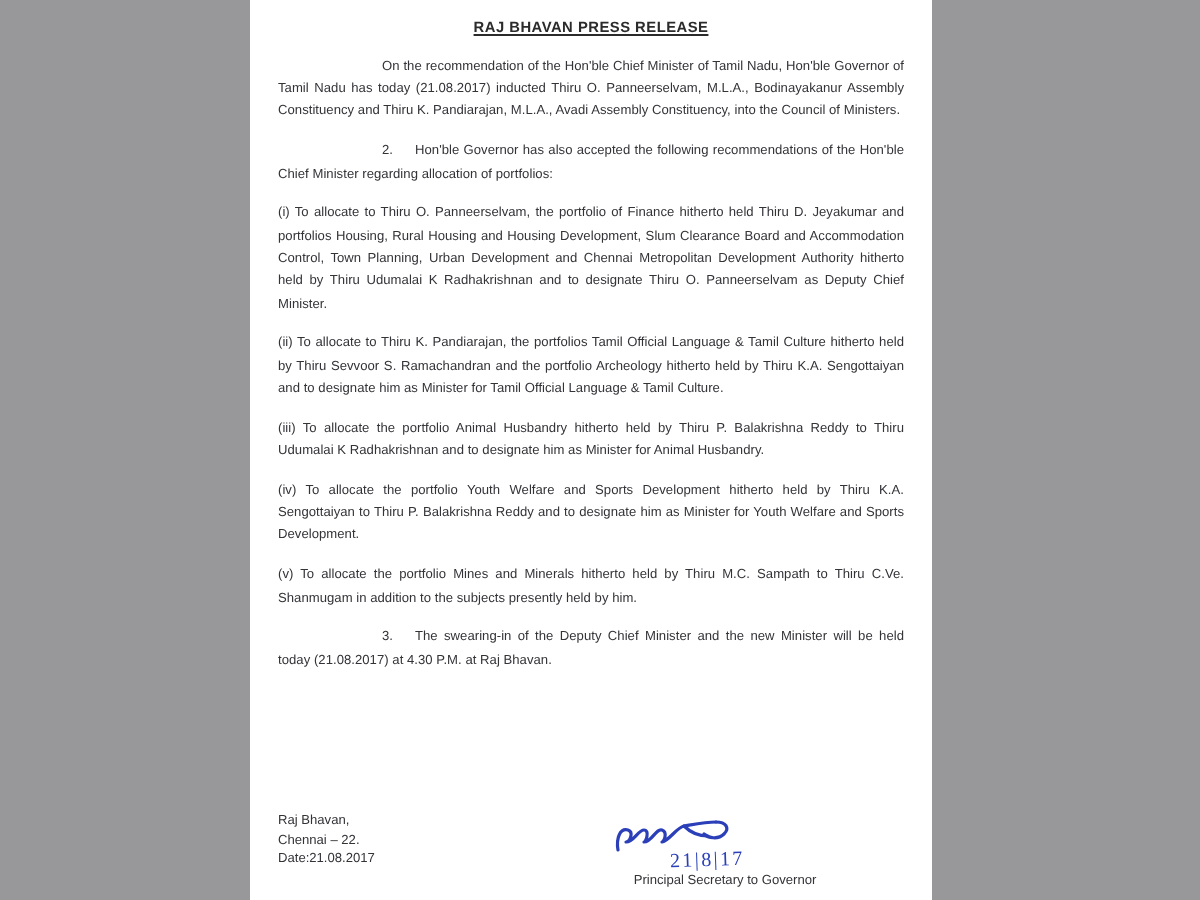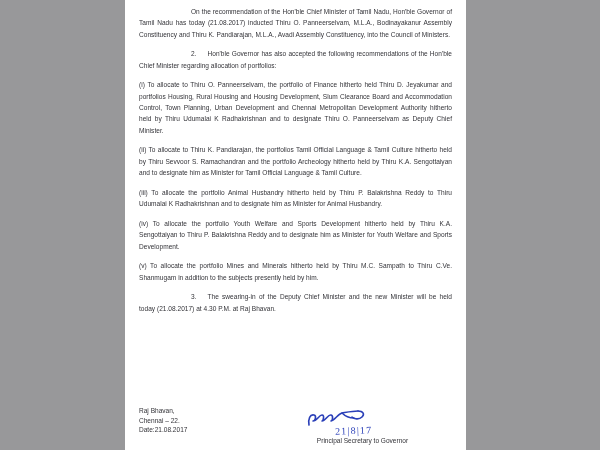--- a/index.html
+++ b/index.html
@@ -108,20 +108,21 @@
     transform: rotate(-2deg);
     white-space: nowrap;
   }
 </style>
 </head>
 <body>
 
 <div class="screen">
   <div class="page">
 
+    <div class="doc-title">RAJ BHAVAN PRESS RELEASE</div>
 
     <p class="para numbered">
       <span>On the recommendation of the Hon'ble Chief Minister of Tamil Nadu, Hon'ble Governor of Tamil Nadu  has today (21.08.2017) inducted Thiru O. Panneerselvam, M.L.A., Bodinayakanur Assembly Constituency and Thiru K. Pandiarajan, M.L.A., Avadi Assembly Constituency, into the Council of Ministers.</span>
     </p>
 
     <p class="para numbered">
       <span>2.</span><span class="num-gap"></span><span>Hon'ble Governor has also accepted the following recommendations of the Hon'ble Chief Minister regarding allocation of portfolios:</span>
     </p>
 
     <p class="para">

